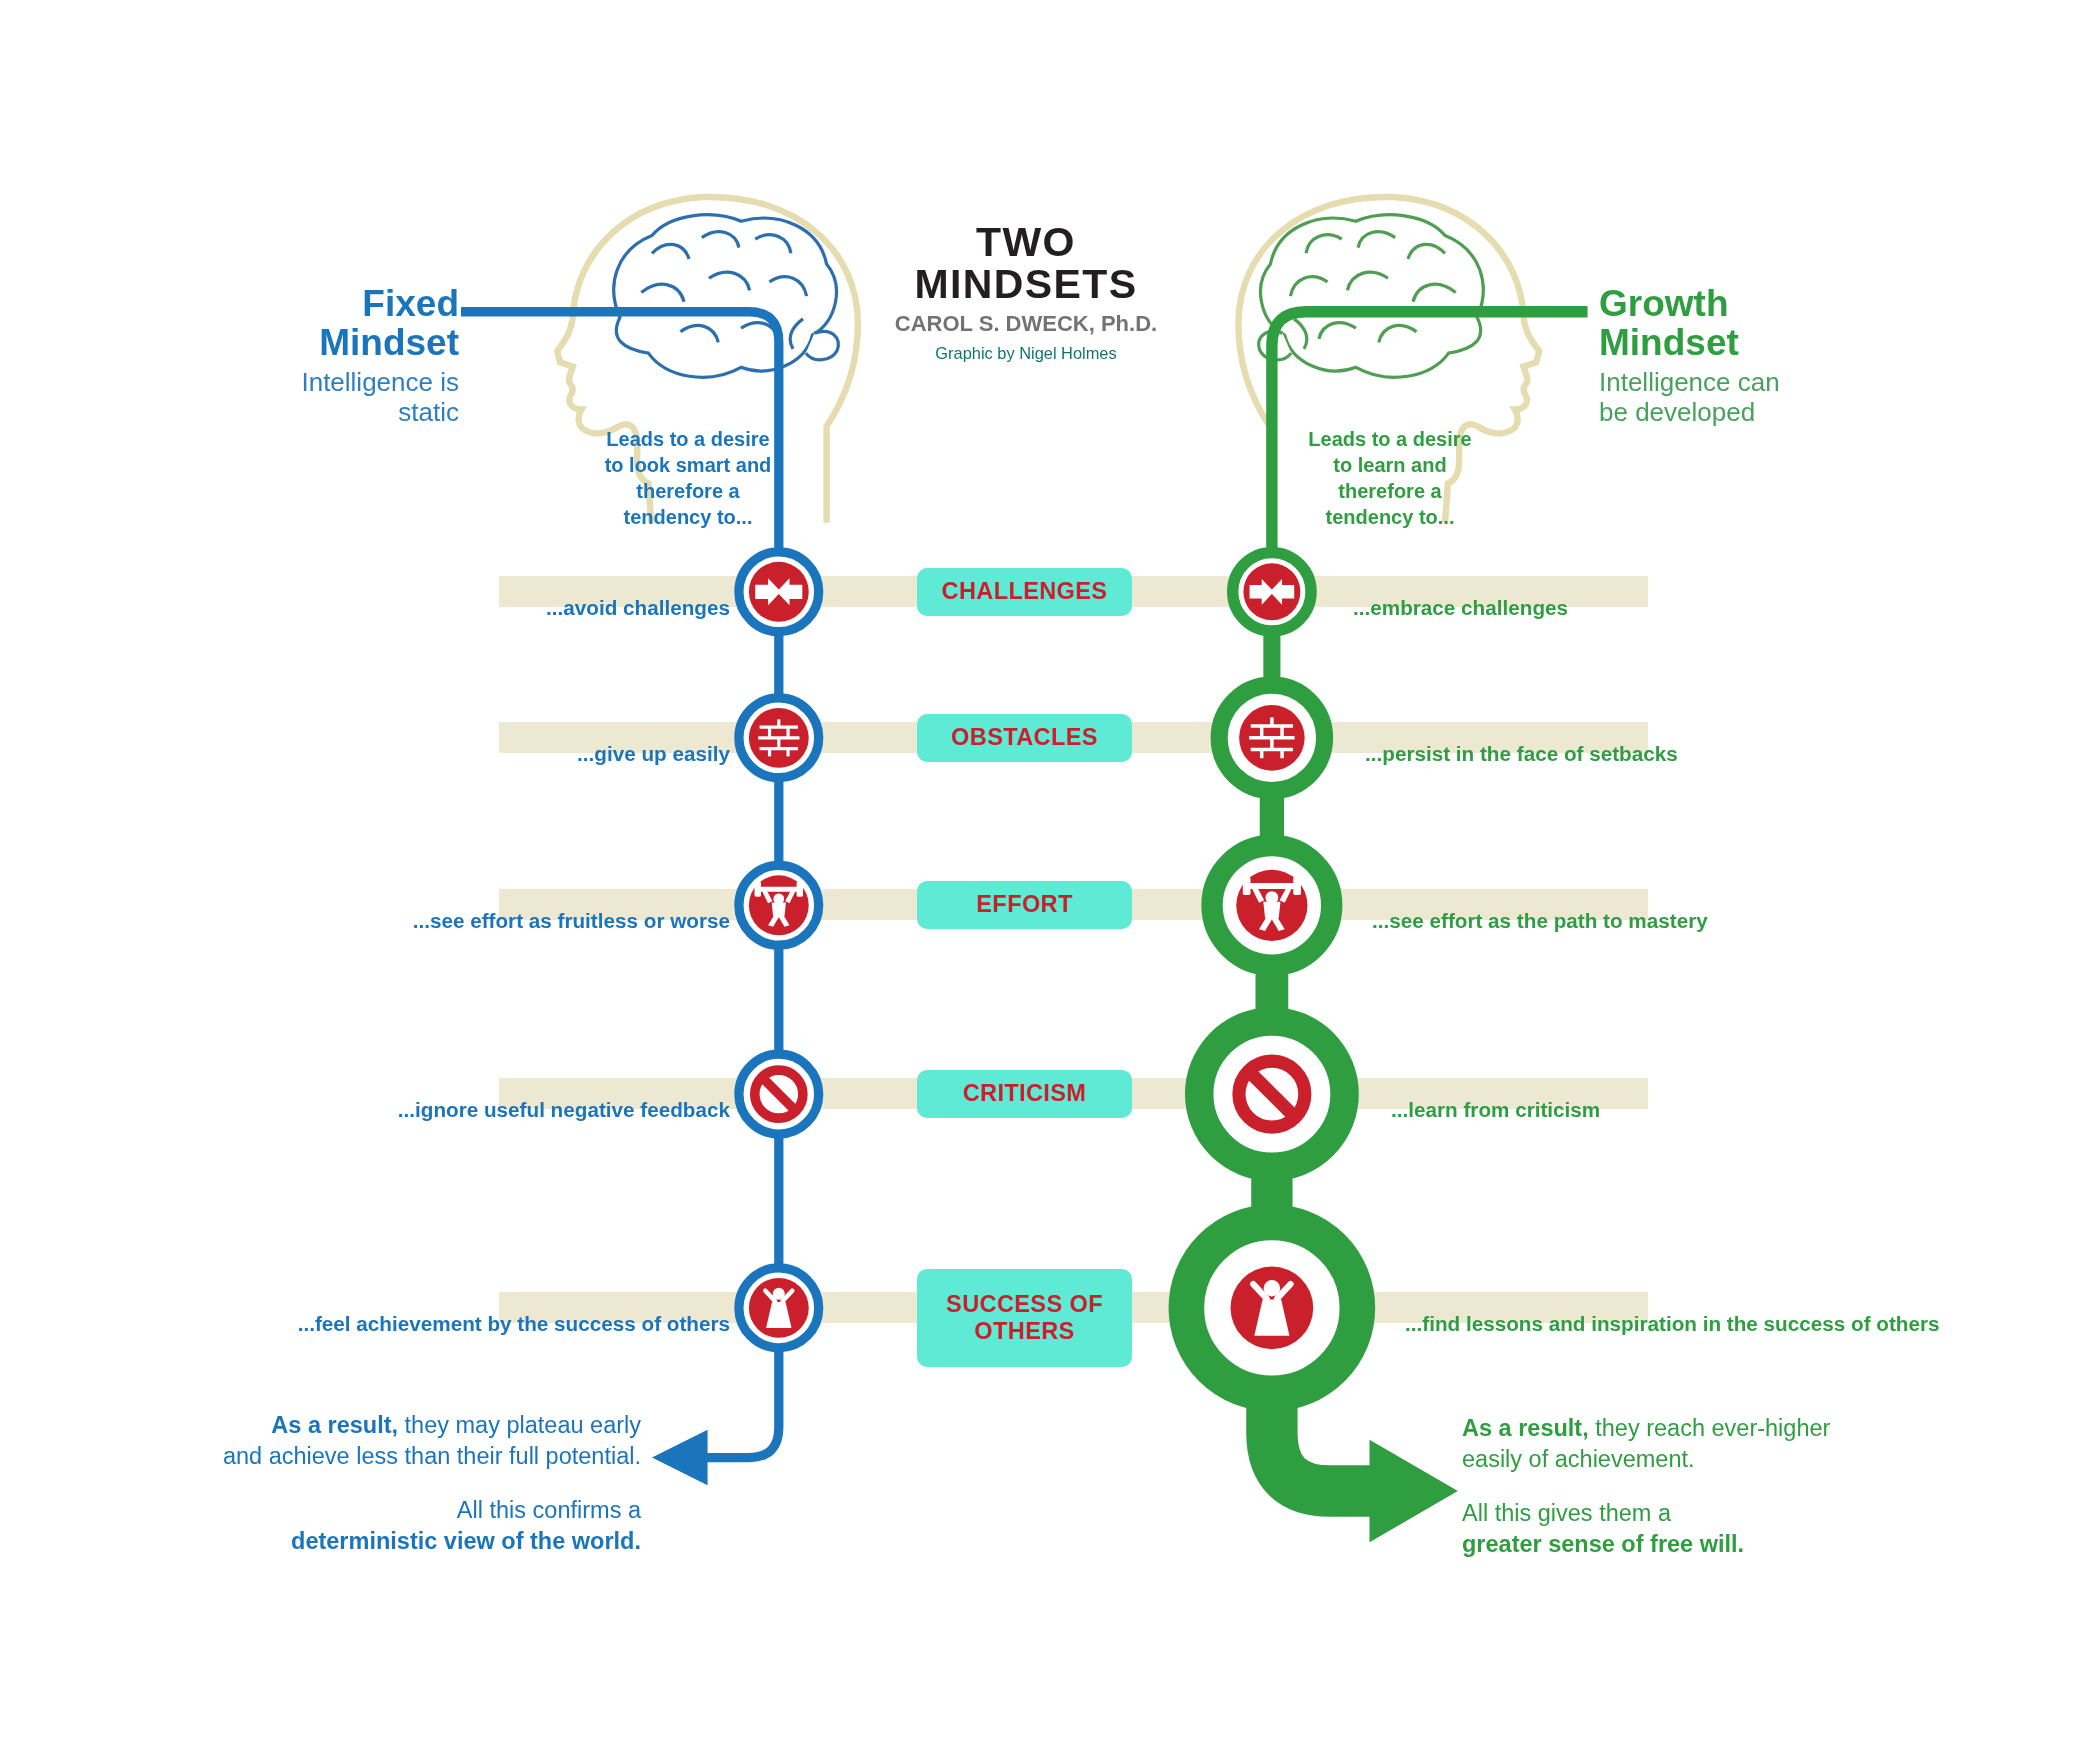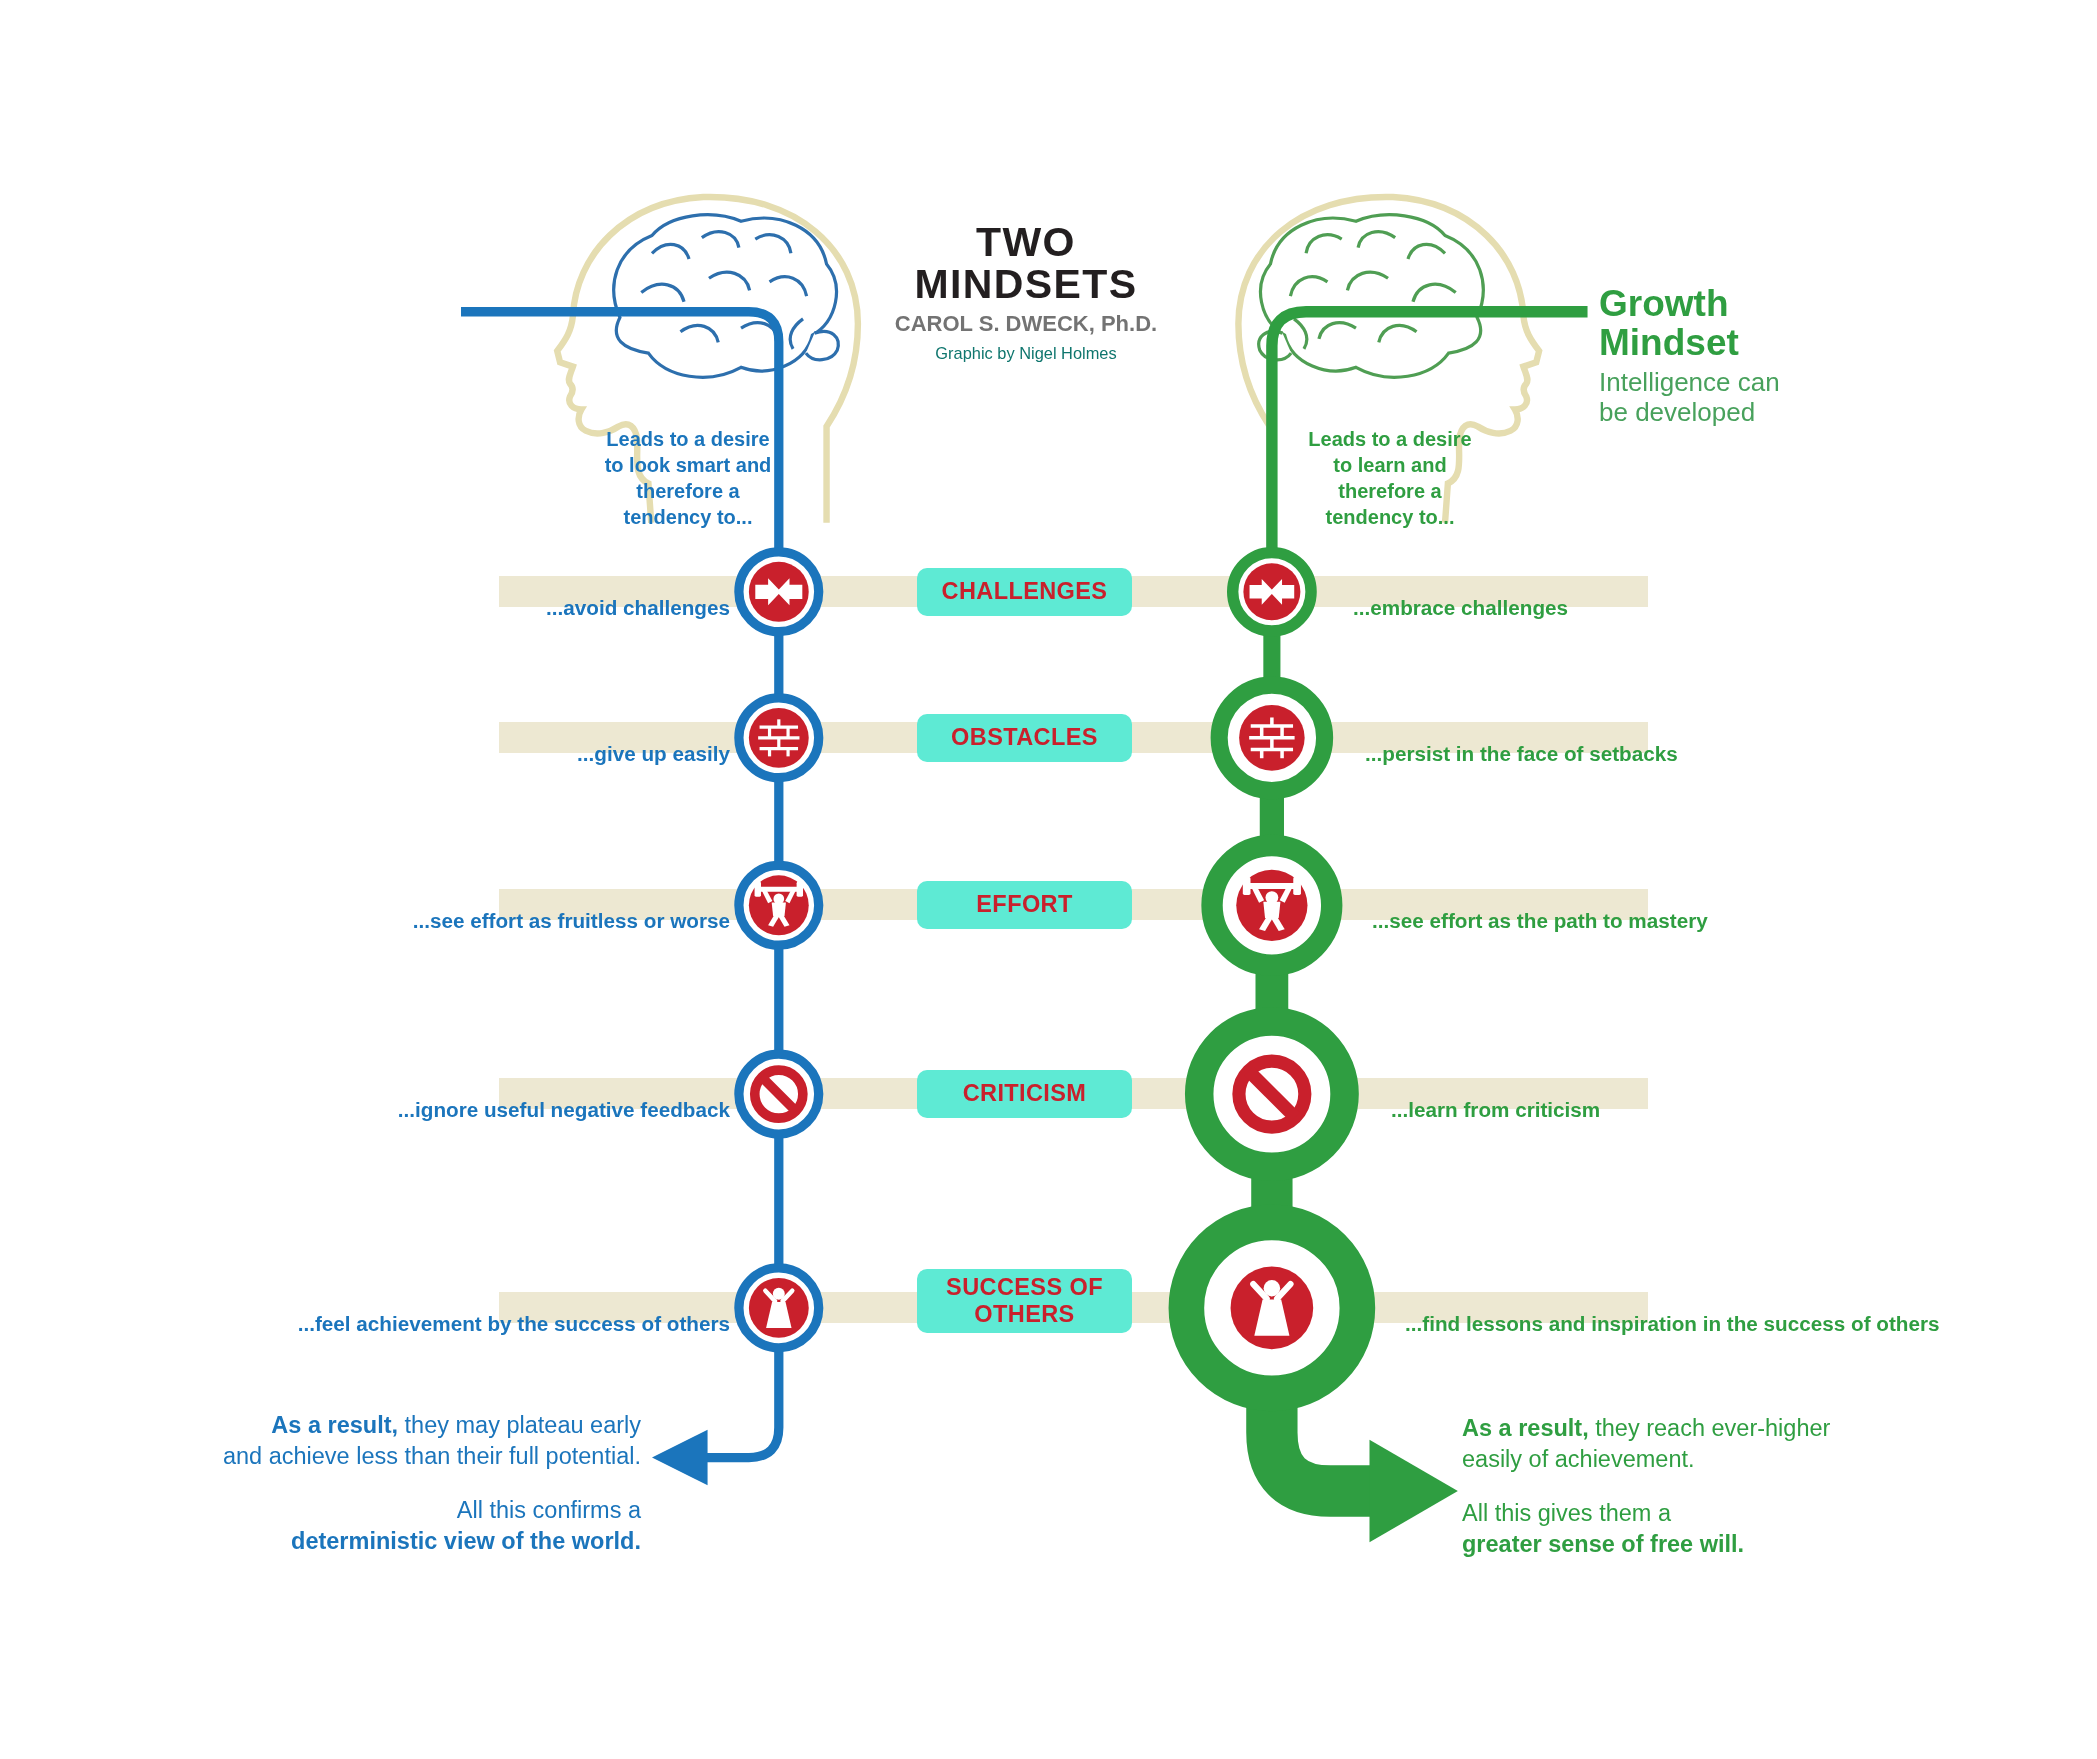--- a/index.html
+++ b/index.html
@@ -13,21 +13,21 @@
   
   .row { position:absolute; left:0; width:100%; height:0; z-index:1; }
   .row0 { top:592px; } .row1 { top:738px; } .row2 { top:905px; }
   .row3 { top:1094px; } .row4 { top:1308px; }
   .band { position:absolute; left:499px; width:1149px; top:-15.7px; height:31px; background:#ede8d2; }
   .pill {
     position:absolute; left:917px; top:-24px; width:215px; height:48px;
     background:#5eead4; border-radius:10px;
     display:flex; align-items:center; justify-content:center; text-align:center;
   }
-  .row4 .pill { top:-39px; height:64px; }
+  .row4 .pill { top:-39px; height:98px; }
   .pill span { font-size:23.5px; font-weight:bold; color:#c9202c; letter-spacing:0.4px; line-height:1.15; }
   .behavior { position:absolute; top:16px; transform:translateY(-50%); font-size:20.7px; font-weight:bold; white-space:nowrap; z-index:3; }
   .behavior.left  { right:1367px; color:#1b75bc; }
   .behavior.right { color:#2f9e41; }
   .row0 .behavior.right { left:1353px; }
   .row1 .behavior.right { left:1365px; }
   .row2 .behavior.right { left:1372px; }
   .row3 .behavior.right { left:1391px; }
   .row4 .behavior.right { left:1405px; }
 
@@ -221,20 +221,24 @@
     </g>
   </svg>
 
   <div class="title-block">
     <div class="title-l1">TWO</div>
     <div class="title-l2">MINDSETS</div>
     <div class="title-author">CAROL S. DWECK, Ph.D.</div>
     <div class="title-credit">Graphic by Nigel Holmes</div>
   </div>
 
+  <div class="fixed-name-block">
+    <div class="mindset-name">Fixed Mindset</div>
+    <div class="mindset-sub">Intelligence is static</div>
+  </div>
   <div class="growth-name-block">
     <div class="mindset-name">Growth Mindset</div>
     <div class="mindset-sub">Intelligence can be developed</div>
   </div>
 
   <div class="desire growth">Leads to a desire to learn and therefore a tendency to...</div>
   <div class="desire fixed">Leads to a desire to look smart and therefore a tendency to...</div>
 
   <div class="result fixed-result">
     <div><span class="b">As a result,</span><span> they may plateau early</span></div>

